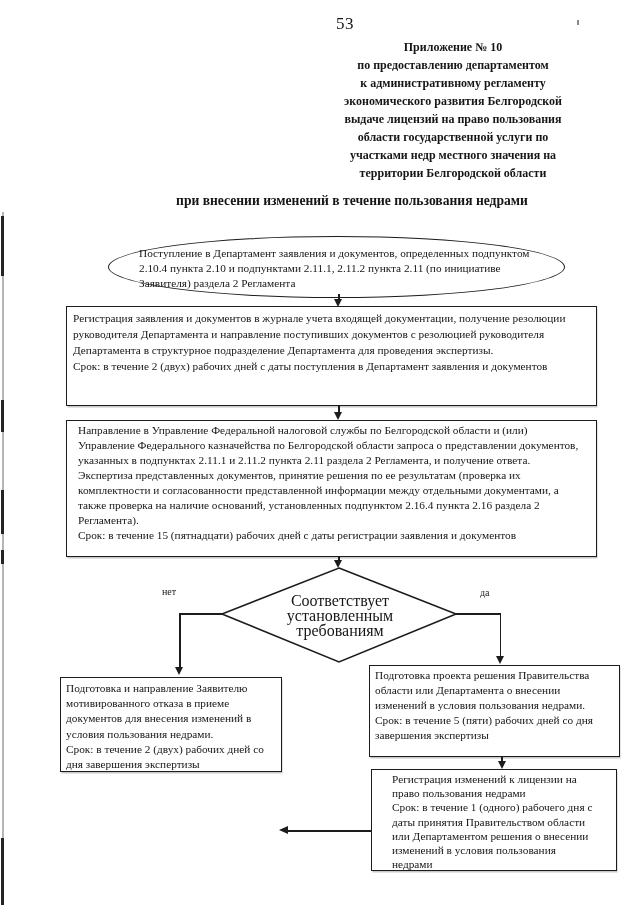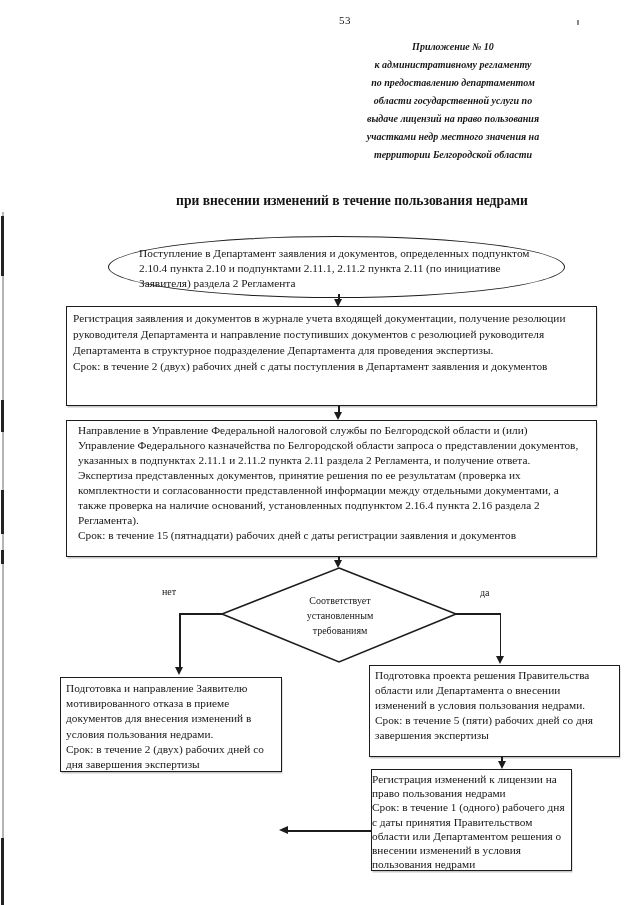--- a/index.html
+++ b/index.html
@@ -10,25 +10,25 @@
     height: 905px;
     background: #ffffff;
     overflow: hidden;
     font-family: "Liberation Serif", "DejaVu Serif", serif;
     color: #161616;
   }
 
   
   .page-number {
     position: absolute; left: 300px; top: 14px; width: 90px;
-    text-align: center; font-size: 11px; letter-spacing: 0.5px;
+    text-align: center; font-size: 17px; letter-spacing: 0.5px;
   }
   .doc-header {
     position: absolute; left: 266px; top: 38px; width: 374px;
-    text-align: center; font-weight: bold; font-size: 10px; line-height: 18px; font-style: italic;
+    text-align: center; font-weight: bold; font-size: 12px; line-height: 18px;
   }
   .chart-title {
     position: absolute; left: 64px; top: 192px; width: 576px;
     text-align: center; font-weight: bold; font-size: 13.6px; line-height: 17.5px;
   }
 
   
   .node {
     position: absolute;
     border: 1.6px solid #1c1c1c;
@@ -43,27 +43,27 @@
     left: 108px; top: 236px; width: 457px; height: 62px;
     border-radius: 50%;
     line-height: 15px;
     padding: 9px 30px 0 30px;
     box-shadow: none;
   }
   .box-registration { left: 66px;  top: 306px; width: 531px; height: 100px; line-height: 16px;   padding: 3px 6px; }
   .box-expertise    { left: 66px;  top: 420px; width: 531px; height: 137px; line-height: 15px;   padding: 2px 11px; }
   .box-refusal      { left: 60px;  top: 677px; width: 222px; height: 95px;  line-height: 15.2px; padding: 3px 5px; }
   .box-draft        { left: 369px; top: 665px; width: 251px; height: 92px;  line-height: 15px;   padding: 2px 5px; }
-  .box-lic-reg      { left: 371px; top: 769px; width: 201px; height: 102px; line-height: 14.2px; padding: 2px 0; }
+  .box-lic-reg      { left: 371px; top: 769px; width: 246px; height: 102px; line-height: 14.2px; padding: 2px 20px; }
   .box-transfer     { left: 60px;  top: 788px; width: 222px; height: 85px;  line-height: 14.2px; padding: 2px 8px; }
 
   .diamond-svg { position: absolute; left: 215px; top: 562px; }
   .diamond-text {
     position: absolute; left: 281px; top: 593px; width: 118px;
-    text-align: center; font-size: 10px; line-height: 15px;
+    text-align: center; font-size: 16px; line-height: 15px;
   }
   .branch-label { position: absolute; font-size: 10px; }
   .label-no  { left: 162px; top: 586px; }
   .label-yes { left: 480px; top: 587px; }
 
   
   .line { position: absolute; background: #1c1c1c; }
   .arrow-down {
     position: absolute; width: 0; height: 0;
     border-left: 4.5px solid transparent;
@@ -92,24 +92,25 @@
   <div class="edge-black" style="top:400px; height:32px;"></div>
   <div class="edge-black" style="top:490px; height:44px;"></div>
   <div class="edge-black" style="top:550px; height:14px;"></div>
   <div class="edge-black" style="top:838px; height:67px;"></div>
   <div class="speck" style="left:577px; top:20px; width:2px; height:5px;"></div>
 
   <div class="page-number">53</div>
 
   <div class="doc-header">
     <div>Приложение № 10</div>
+    <div>по предоставлению департаментом</div>
     <div>к административному регламенту</div>
-    <div>по предоставлению департаментом</div>
+    <div>экономического развития Белгородской</div>
+    <div>выдаче лицензий на право пользования</div>
     <div>области государственной услуги по</div>
-    <div>выдаче лицензий на право пользования</div>
     <div>участками недр местного значения на</div>
     <div>территории Белгородской области</div>
   </div>
 
   <div class="chart-title">
     <div>при внесении изменений в течение пользования недрами</div>
   </div>
 
   <div class="node ellipse">
     <div class="node-text">Поступление в Департамент заявления и документов, определенных подпунктом 2.10.4 пункта 2.10 и подпунктами 2.11.1, 2.11.2 пункта 2.11 (по инициативе Заявителя) раздела 2 Регламента</div>

